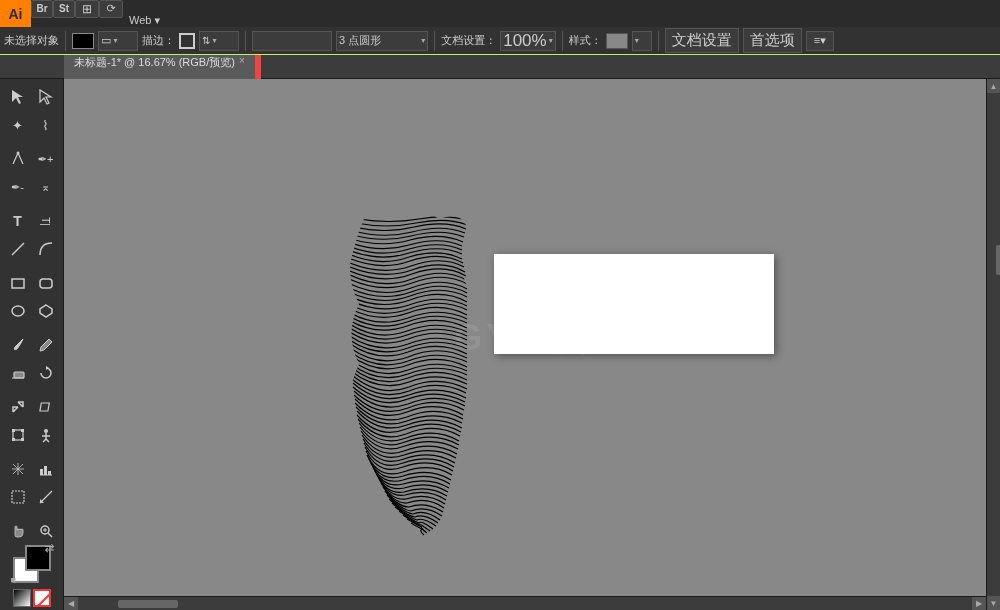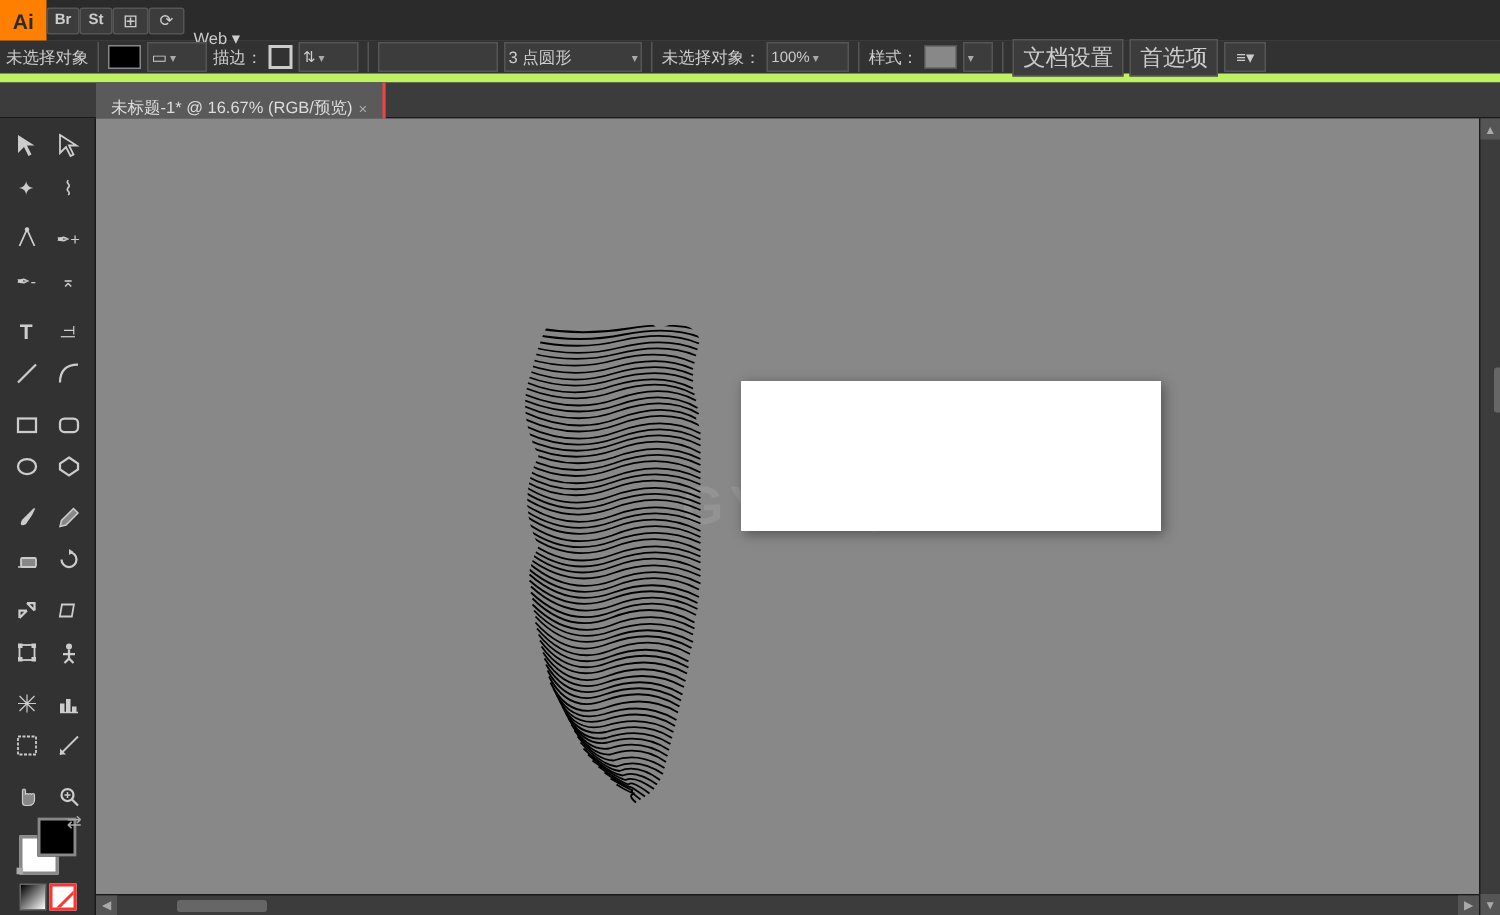--- a/index.html
+++ b/index.html
@@ -1,20 +1,20 @@
 <!DOCTYPE html>
 <html><head>
   <meta charset="utf-8">
   <style>
     * { margin: 0; padding: 0; box-sizing: border-box; }
     body { width: 1000px; height: 610px; overflow: hidden; font-family: 'Microsoft YaHei', Arial, sans-serif; font-size: 12px; background: #5a5a5a; }
 
     
     #title-bar {
-      width: 100%; height: 27px; background: #2b2b2b; display: flex; align-items: center;
+      width: 100%; height: 27px; background: #2b2b2b; display: flex; align-items: flex-end;
     }
     #ai-logo {
       width: 31px; height: 27px; background: #ff7f00; display: flex; align-items: center; justify-content: center;
       font-size: 14px; font-weight: bold; color: #2b2b2b; flex-shrink: 0;
     }
     #menu-bar {
       display: flex; align-items: center; height: 100%; padding: 0 4px; gap: 0; flex: 1;
     }
     .menu-item {
       color: #ccc; padding: 0 6px; height: 100%; display: flex; align-items: center;
@@ -23,42 +23,42 @@
     #title-right {
       display: flex; align-items: center; gap: 0; padding-right: 8px;
     }
     .bridge-btn, .stock-btn {
       width: 22px; height: 18px; background: #3c3c3c; border: 1px solid #555; border-radius: 2px;
       display: flex; align-items: center; justify-content: center; cursor: pointer; color: #ccc; font-size: 10px; font-weight: bold;
     }
 
     
     #control-bar {
-      width: 100%; height: 28px; background: #323232; display: flex; align-items: center; padding: 0 4px; gap: 4px; border-bottom: 6px solid #bef264;
+      width: 100%; height: 28px; background: #323232; display: flex; align-items: center; padding: 0 4px; gap: 4px; border-bottom: 1px solid #bef264;
     }
     .ctrl-label { color: #ccc; font-size: 11px; white-space: nowrap; }
     .ctrl-swatch {
       width: 22px; height: 16px; background: #000; border: 1px solid #888; cursor: pointer;
     }
     .ctrl-dropdown {
       background: #3c3c3c; border: 1px solid #555; color: #ccc; font-size: 11px; height: 20px; padding: 0 2px; cursor: pointer;
       display: flex; align-items: center; gap: 2px;
     }
     .ctrl-dropdown-sm { min-width: 40px; }
     .caret { font-size: 8px; color: #aaa; }
     .ctrl-sep { width: 1px; height: 20px; background: #555; margin: 0 2px; }
     .ctrl-text-btn { color: #ccc; font-size: 15px; cursor: pointer; padding: 2px 6px; background: #3c3c3c; border: 1px solid #555; white-space: nowrap; }
 
     
     #tab-bar {
       width: 100%; height: 24px; background: #3c3c3c; display: flex; align-items: center; padding-left: 64px; border-bottom: 1px solid #1a1a1a;
     }
     .tab-item {
-      height: 24px; padding: 0 10px; display: flex; align-items: flex-end; gap: 4px;
-      background: #535353; border-right: 2px solid #ef4444; color: #ddd; font-size: 11px; cursor: pointer;
+      height: 24px; padding: 0 10px; display: flex; align-items: flex-start; gap: 4px;
+      background: #535353; border-right: 6px solid #ef4444; color: #ddd; font-size: 11px; cursor: pointer;
     }
     .tab-item.active { background: #5a5a5a; }
     .tab-close { font-size: 10px; color: #aaa; cursor: pointer; }
 
     
     #main-area {
       width: 100%; display: flex; height: calc(610px - 27px - 28px - 24px);
     }
 
     
@@ -162,23 +162,23 @@
   </div>
   <div class="ctrl-sep"></div>
   <div style="width:80px;height:20px;background:#3c3c3c;border:1px solid #555;display:flex;align-items:center;padding:0 4px;">
     <span style="color:#ccc;font-size:11px;"></span>
   </div>
   <div class="ctrl-dropdown" style="min-width:90px;gap:40px;">
     <span style="color:#ccc;font-size:11px;">3 点圆形</span>
     <span class="caret">▾</span>
   </div>
   <div class="ctrl-sep"></div>
-  <span class="ctrl-label">未选择对象：</span>
+  <span class="ctrl-label">文档设置：</span>
   <div class="ctrl-dropdown" style="min-width:55px;">
-    <span style="color:#ccc;font-size:10px;">100%</span>
+    <span style="color:#ccc;font-size:17px;">100%</span>
     <span class="caret">▾</span>
   </div>
   <div class="ctrl-sep"></div>
   <span class="ctrl-label">样式：</span>
   <div style="width:22px;height:16px;background:#888;border:1px solid #555;cursor:pointer;"></div>
   <div class="ctrl-dropdown" style="min-width:20px;">
     <span class="caret">▾</span>
   </div>
   <div class="ctrl-sep"></div>
   <span class="ctrl-text-btn">文档设置</span>

